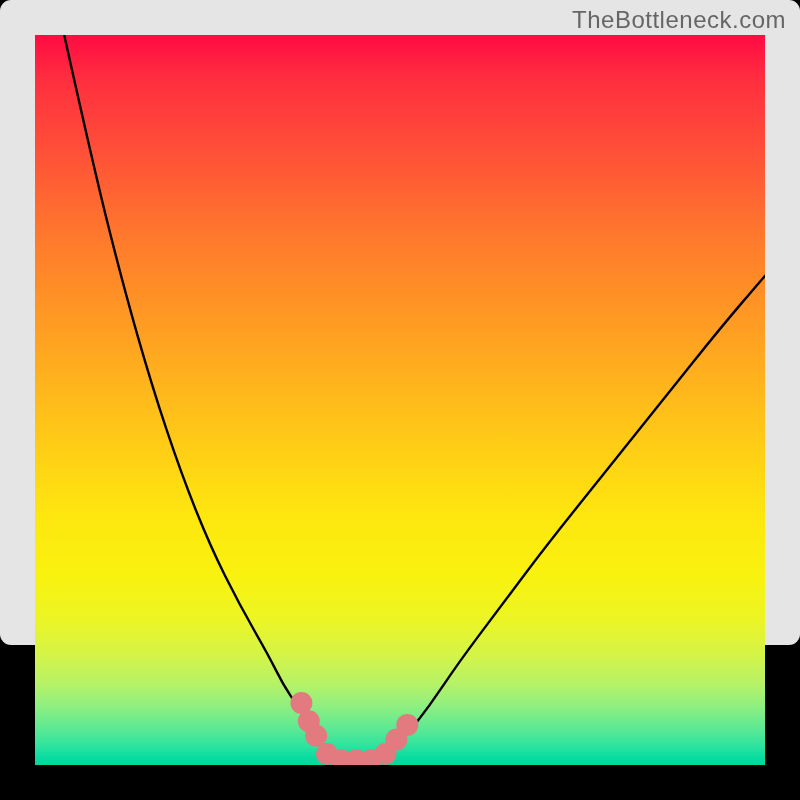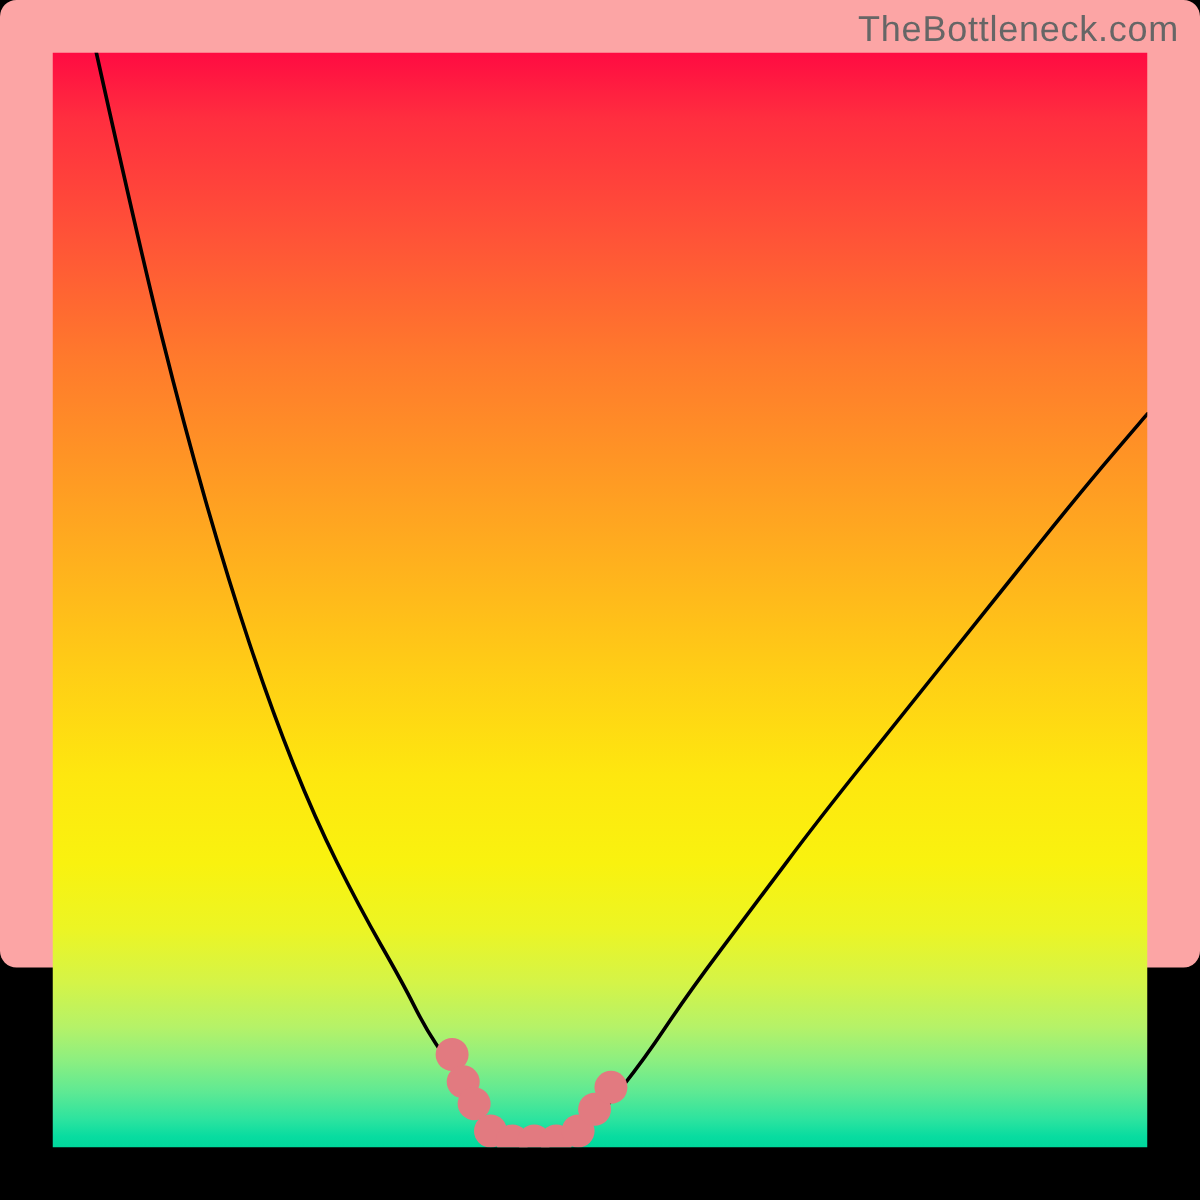--- a/index.html
+++ b/index.html
@@ -8,21 +8,21 @@
     width: 800px;
     height: 800px;
     background: #000;
     font-family: Arial, Helvetica, sans-serif;
     overflow: hidden;
   }
   .frame {
     position: relative;
     width: 800px;
     height: 645px;
-    background: #fca5a5;
+    background: #e5e5e5;
     border-radius: 11px;
   }
   .watermark {
     position: absolute;
     top: 6px;
     right: 14px;
     color: #666;
     font-size: 24px;
     font-weight: 400;
     letter-spacing: 0.5px;

